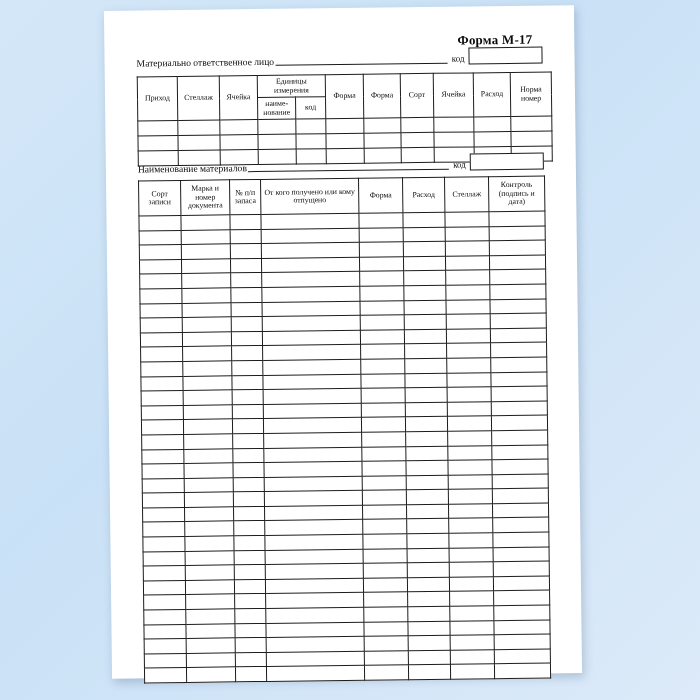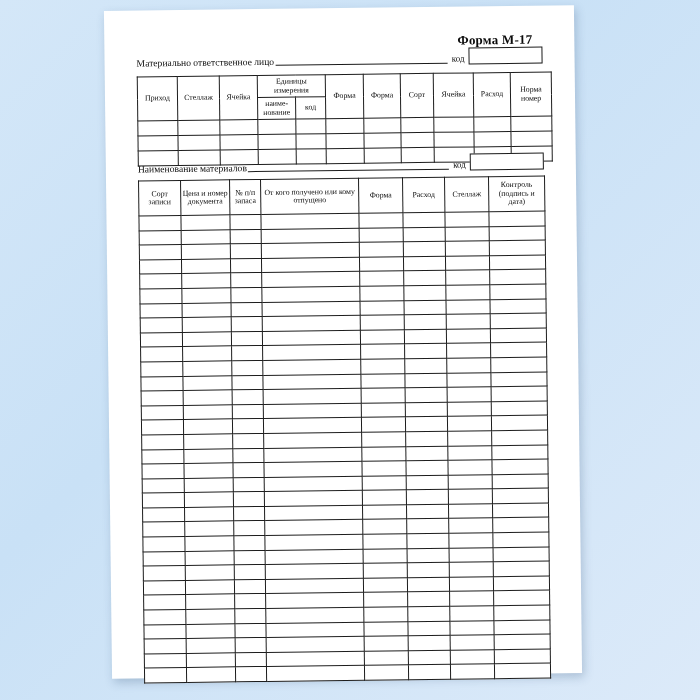--- a/index.html
+++ b/index.html
@@ -235,21 +235,21 @@
           <col style="width:31px">
           <col style="width:98px">
           <col style="width:44px">
           <col style="width:42px">
           <col style="width:44px">
           <col style="width:56px">
         </colgroup>
         <thead>
           <tr>
             <th>Сорт записи</th>
-            <th>Цена и номер документа</th>
+            <th>Марка и номер документа</th>
             <th>№ п/п запаса</th>
             <th>От кого получено или кому отпущено</th>
             <th>Форма</th>
             <th>Расход</th>
             <th>Стеллаж</th>
             <th>Контроль (подпись и дата)</th>
           </tr>
         </thead>
         <tbody id="ledger-body">
             <tr>

